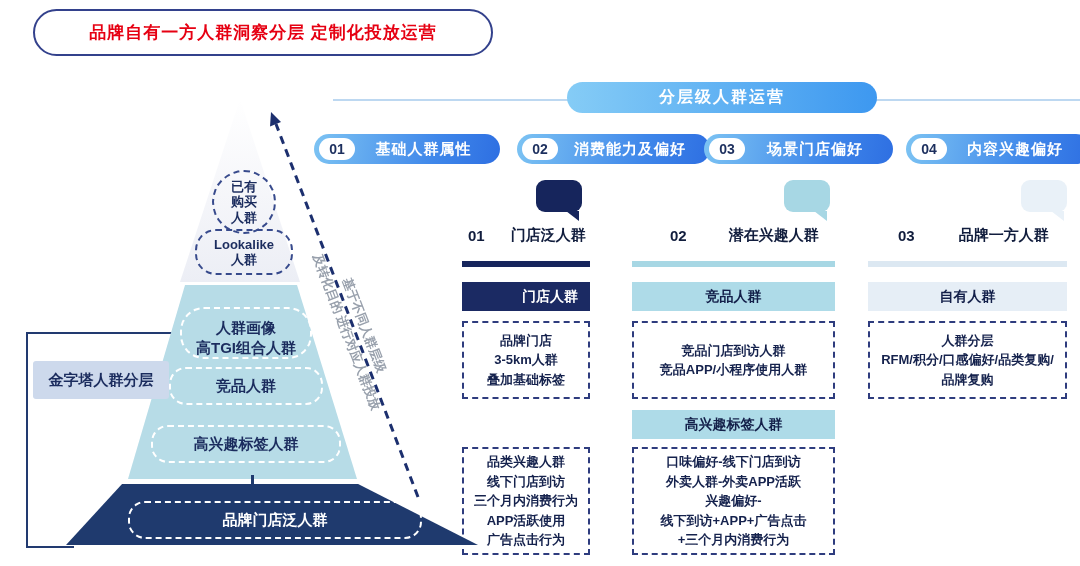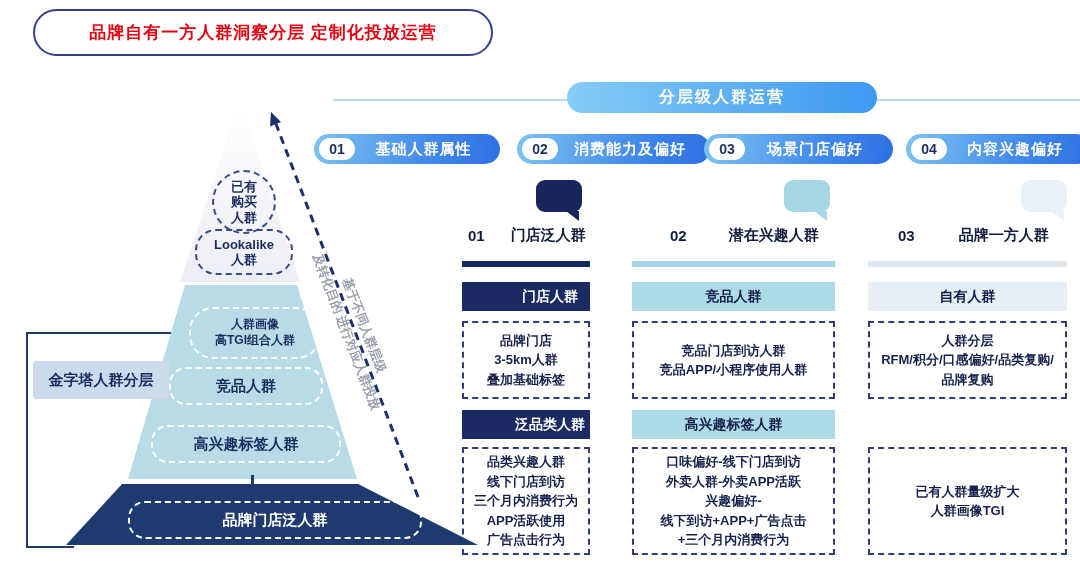--- a/index.html
+++ b/index.html
@@ -44,21 +44,21 @@
     clip-path:polygon(13.6% 0,70.9% 0,100% 100%,0 100%);
     background:#1f3a6e;
   }
   .sec-notch{left:251px;top:475px;width:3px;height:9px;background:#1f3a6e;z-index:3;}
 
   
   .tier{z-index:4;display:flex;flex-direction:column;align-items:center;justify-content:center;
         font-weight:bold;color:#1b2c5e;line-height:1.18;text-align:center;}
   .tier-circle{left:212px;top:170px;width:60px;height:60px;border:2px dashed #374a8c;border-radius:50%;font-size:13px;}
   .tier-lookalike{left:195px;top:229px;width:94px;height:42px;border:2px dashed #374a8c;border-radius:21px;font-size:13px;}
-  .tier-persona{left:189px;top:307px;width:128px;height:48px;border:2px dashed #ffffff;border-radius:24px;font-size:12px;line-height:1.3;}
+  .tier-persona{left:180px;top:307px;width:128px;height:48px;border:2px dashed #ffffff;border-radius:24px;font-size:15px;line-height:1.3;justify-content:flex-end;}
   .tier-competitor{left:169px;top:367px;width:150px;height:34px;border:2px dashed #ffffff;border-radius:17px;font-size:15px;}
   .tier-interest{left:151px;top:425px;width:186px;height:34px;border:2px dashed #ffffff;border-radius:17px;font-size:15px;}
   .tier-store{left:128px;top:501px;width:290px;height:34px;border:2px dashed #ffffff;border-radius:17px;font-size:15px;color:#ffffff;}
 
   
   .arrow-svg{left:258px;top:104px;z-index:3;}
   .arrow-note{
     left:250px;top:310px;width:210px;transform:rotate(69deg);transform-origin:center;
     color:#98a0ac;font-size:12.5px;font-weight:bold;text-align:center;line-height:1.5;z-index:3;
   }
@@ -190,21 +190,20 @@
     <span>01</span>
     <span>门店泛人群</span>
   </div>
   <div class="col-bar"></div>
   <div class="blk-head bh1 flexc">门店人群</div>
   <div class="blk-box bx1">
     <div>品牌门店</div>
     <div>3-5km人群</div>
     <div>叠加基础标签</div>
   </div>
-  <div class="blk-head bh2 flexc">泛品类人群</div>
   <div class="blk-box bx2">
     <div>品类兴趣人群</div>
     <div>线下门店到访</div>
     <div>三个月内消费行为</div>
     <div>APP活跃使用</div>
     <div>广告点击行为</div>
   </div>
 </div>
 
 <div class="col col2">
@@ -235,17 +234,13 @@
     <span>03</span>
     <span>品牌一方人群</span>
   </div>
   <div class="col-bar"></div>
   <div class="blk-head bh1 flexc">自有人群</div>
   <div class="blk-box bx1">
     <div>人群分层</div>
     <div>RFM/积分/口感偏好/品类复购/</div>
     <div>品牌复购</div>
   </div>
-  <div class="blk-box bx2">
-    <div>已有人群量级扩大</div>
-    <div>人群画像TGI</div>
-  </div>
 </div>
 
 </body></html>

